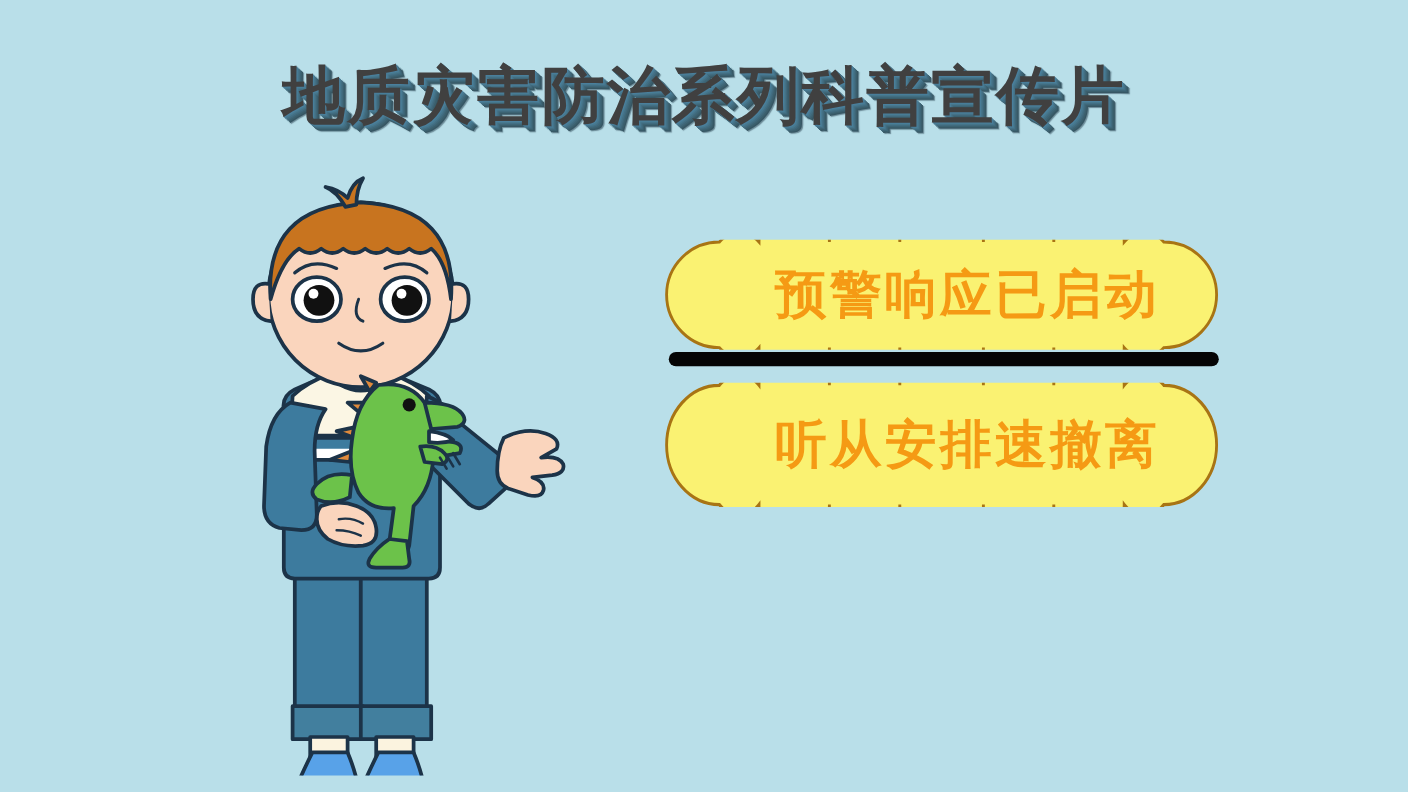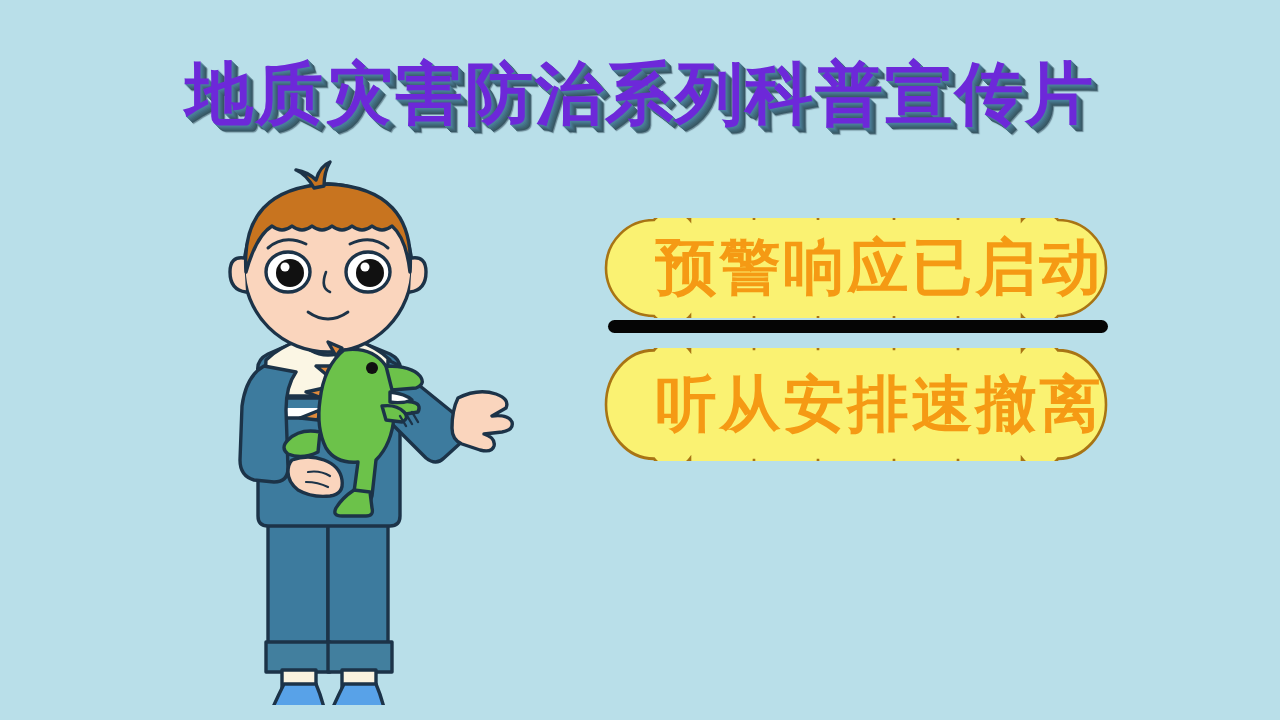--- a/index.html
+++ b/index.html
@@ -20,24 +20,24 @@
   #title-block {
     position:absolute;
     left:0; top:58px;
     width:1280px;
     text-align:center;
     pointer-events:none;
   }
   #title-text {
     display:inline-block;
     font-family:"DejaVu Sans", sans-serif;
-    font-size:68px;
+    font-size:57px;
     font-weight:bold;
     letter-spacing:2px;
-    color:#6d28d9;
+    color:#404040;
     line-height:1.05;
     text-shadow:
        1px  1px 0 #4a7f9c,
        2px  2px 0 #47798f,
        3px  3px 0 #436f84,
        4px  4px 0 #3f6778,
        5px  5px 0 #3b5f6d,
        6px  6px 0 #375764,
        7px  7px 1px rgba(40,65,80,.55);
   }
@@ -51,21 +51,21 @@
   }
   .bubble .cloud-svg {
     position:absolute;
     left:0; top:0;
     width:100%; height:100%;
   }
   .bubble-text {
     position:relative;
     z-index:2;
     font-family:"DejaVu Sans", sans-serif;
-    font-size:61px;
+    font-size:47px;
     font-weight:bold;
     color:#f59a14;
     letter-spacing:3px;
     white-space:nowrap;
     margin-left:47px;
   }
   #bubble-1 { left:604px; top:218px; width:504px; height:100px; }
   #bubble-2 { left:604px; top:348px; width:504px; height:113px; }
 
   

